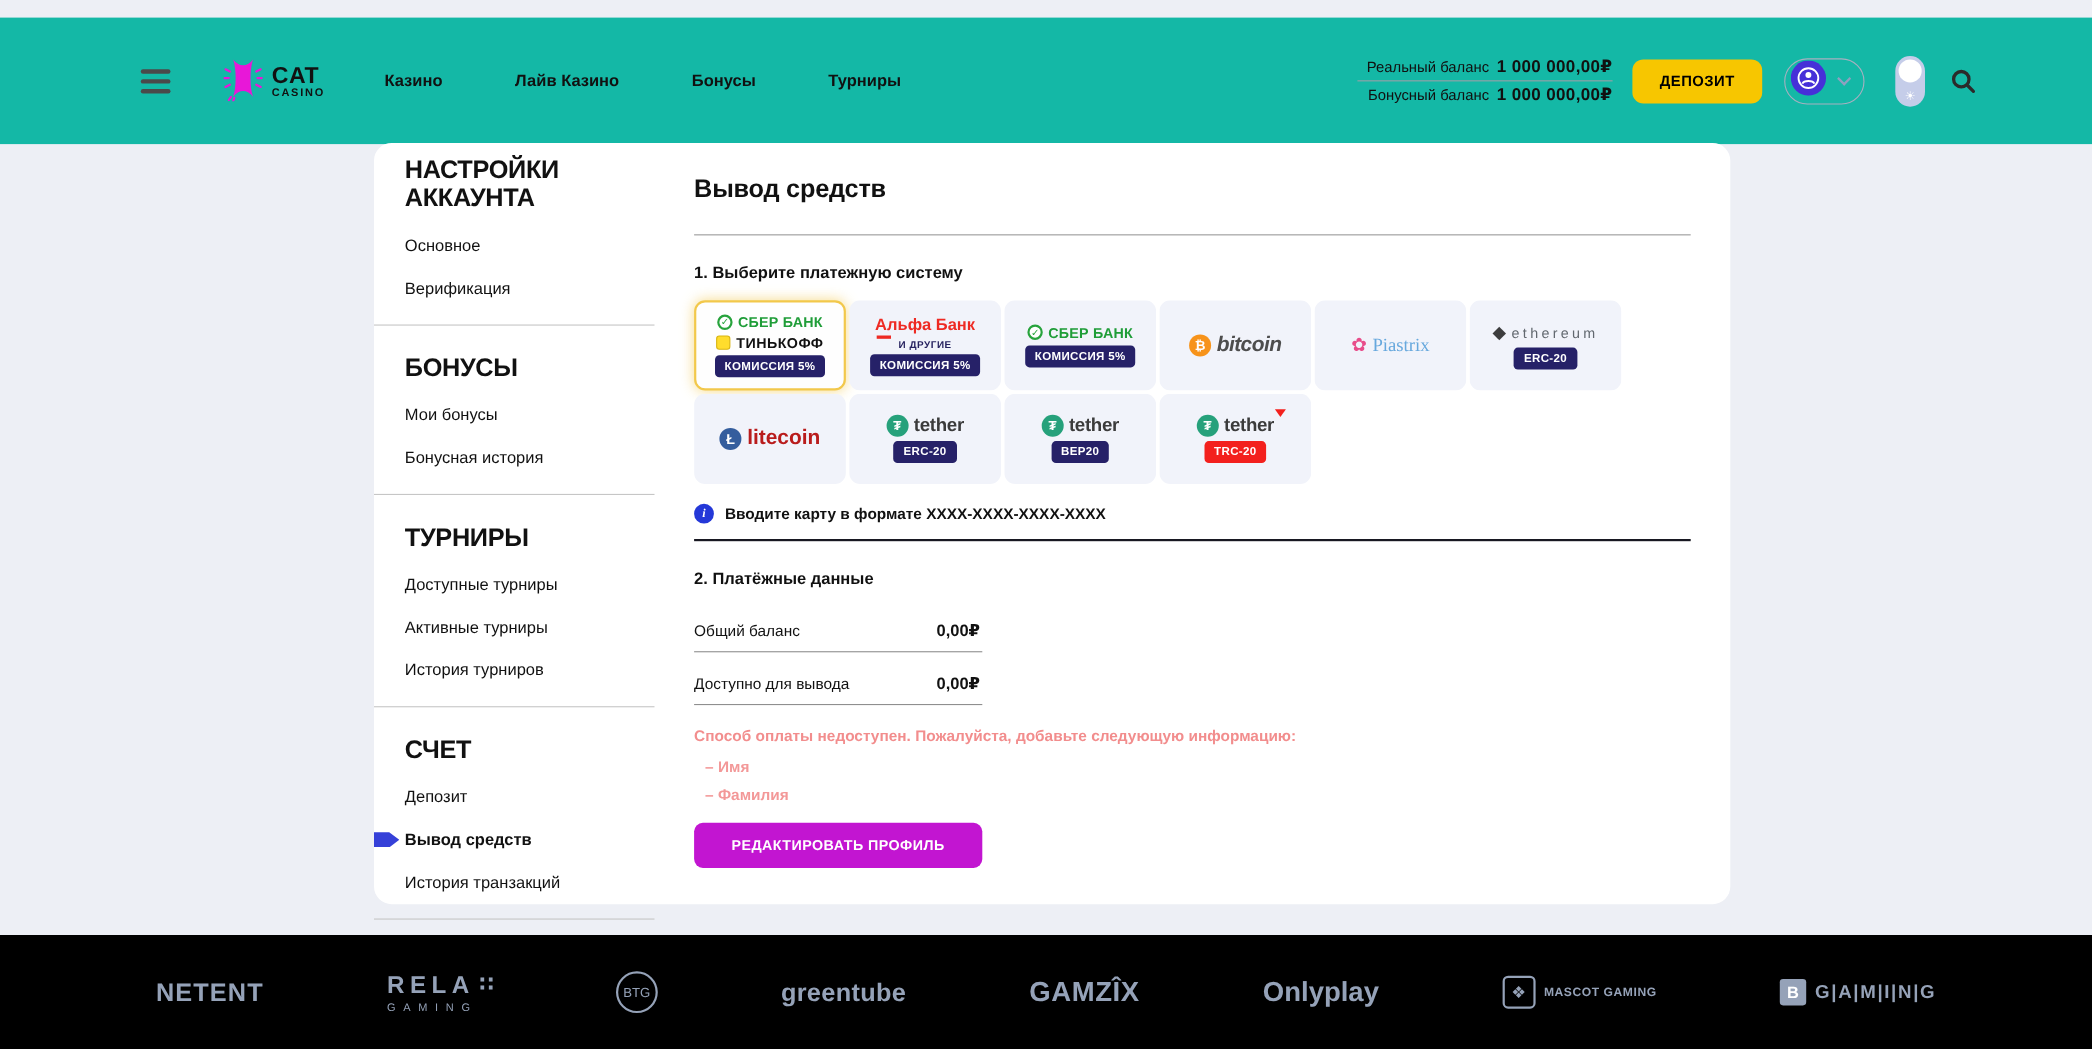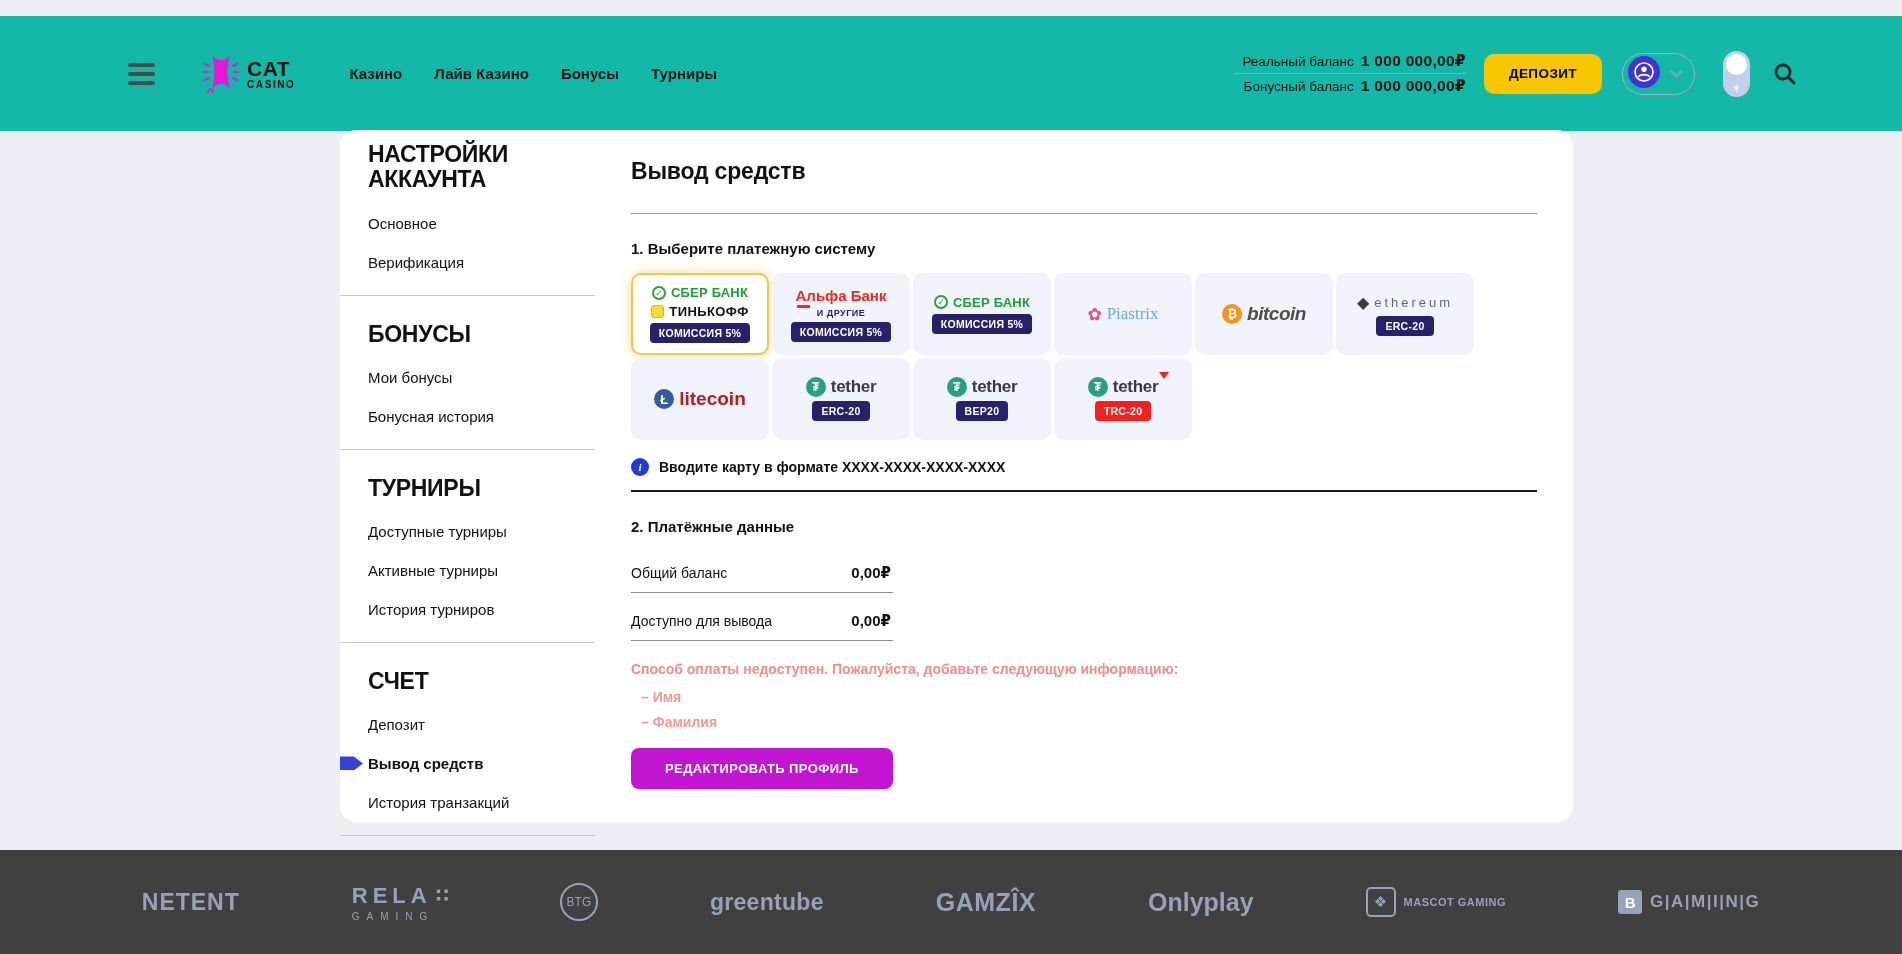--- a/index.html
+++ b/index.html
@@ -7,21 +7,21 @@
   body{background:#edeff5;font-family:"Liberation Sans","DejaVu Sans",sans-serif;color:#111;position:relative}
 
   
   header{position:absolute;top:16px;left:0;width:1902px;height:115px;background:#14b8a6;display:flex;align-items:center;padding:0 104px 0 128px}
   .hamburger{display:flex;flex-direction:column;gap:5px;cursor:pointer}
   .hamburger span{display:block;width:27px;height:4px;background:#4a4a4a;border-radius:2px}
   .logo{display:flex;align-items:center;gap:8px;margin-left:48px}
   .logo-text{line-height:1}
   .logo-line1{font-size:21px;font-weight:800;letter-spacing:.5px}
   .logo-line2{font-size:10px;font-weight:800;letter-spacing:1.6px;margin-top:1px}
-  nav{display:flex;gap:32px;margin-left:54px}
+  nav{display:flex;gap:66px;margin-left:54px}
   .nav-link{font-size:15px;font-weight:600;cursor:pointer;white-space:nowrap}
   .hspacer{flex:1}
   .balances{min-width:232px;margin-right:18px}
   .bal-row{display:flex;justify-content:flex-end;align-items:baseline;gap:7px;padding:3px 0}
   .bal-row.first{border-bottom:1px solid #9aa0a8}
   .bal-label{font-size:13.5px}
   .bal-value{font-size:15.5px;font-weight:800;letter-spacing:.3px}
   .deposit-btn{background:#f7c600;border:none;border-radius:10px;height:40px;padding:0 25px;font-size:13.5px;font-weight:800;letter-spacing:.4px;cursor:pointer;font-family:inherit}
   .profile-pill{display:flex;align-items:center;gap:12px;border:1.5px solid #a7b0c0;border-radius:21px;height:42px;padding:0 13px 0 5px;margin-left:20px;cursor:pointer}
   .chevron{width:9px;height:9px;border-right:2px solid #8fa0c0;border-bottom:2px solid #8fa0c0;transform:rotate(45deg);margin-top:-4px}
@@ -87,21 +87,21 @@
   .money-row+.money-row{margin-top:10px}
   .money-label{font-size:14px}
   .money-value{font-size:15px;font-weight:800}
   .warn{margin-top:20px;color:#f28d8d;font-size:14px;font-weight:600}
   .warn-list{list-style:none;margin:12px 0 0 10px}
   .warn-list li{color:#f39898;font-size:14px;font-weight:600;margin-top:9px}
   .warn-list li::before{content:"–  "}
   .edit-btn{margin-top:18px;background:#c215d1;border:none;border-radius:8px;color:#ffffff;font-size:13px;font-weight:800;letter-spacing:.4px;padding:13px 34px;cursor:pointer;font-family:inherit}
 
   
-  footer{position:absolute;left:0;bottom:0;width:1902px;height:104px;background:#404040;display:flex;align-items:center;justify-content:center;gap:112px}
+  footer{position:absolute;left:0;bottom:0;width:1902px;height:104px;background:#000000;display:flex;align-items:center;justify-content:center;gap:112px}
   .provider{color:#95a2b8;display:flex;align-items:center;gap:8px;cursor:default}
   .p-netent .lbl{font-size:23px;font-weight:800;letter-spacing:1px}
   .p-relax{display:block;text-align:left}
   .p-relax .top{display:flex;align-items:center;gap:4px}
   .p-relax .lbl{font-size:22px;font-weight:600;letter-spacing:5px}
   .p-relax .dots{font-size:19px;font-weight:800;letter-spacing:-1px}
   .p-relax .sub{font-size:10px;letter-spacing:7px;margin-top:2px}
   .p-btg .emblem{width:38px;height:38px;border:2px solid #95a2b8;border-radius:50%;display:flex;align-items:center;justify-content:center;font-size:12px;font-weight:400}
   .p-greentube .lbl{font-size:23px;font-weight:700;letter-spacing:.3px}
   .p-gamzix .lbl{font-size:25px;font-weight:800;letter-spacing:.5px}
@@ -230,28 +230,28 @@
         </div>
         <div class="tile">
           <div class="brand-row">
             <span class="ic ic-sber"></span>
             <span class="tx tx-sber">СБЕР БАНК</span>
           </div>
           <div class="badge badge-navy">КОМИССИЯ 5%</div>
         </div>
         <div class="tile">
           <div class="brand-row">
+            <span class="ic ic-bitcoin"></span>
+            <span class="tx tx-bitcoin">bitcoin</span>
+          </div>
+        </div>
+        <div class="tile">
+          <div class="brand-row">
             <span class="ic ic-piastrix"></span>
             <span class="tx tx-piastrix">Piastrix</span>
-          </div>
-        </div>
-        <div class="tile">
-          <div class="brand-row">
-            <span class="ic ic-bitcoin"></span>
-            <span class="tx tx-bitcoin">bitcoin</span>
           </div>
         </div>
         <div class="tile">
           <div class="brand-row">
             <span class="ic ic-ethereum"></span>
             <span class="tx tx-ethereum">ethereum</span>
           </div>
           <div class="badge badge-navy">ERC-20</div>
         </div>
         <div class="tile">

